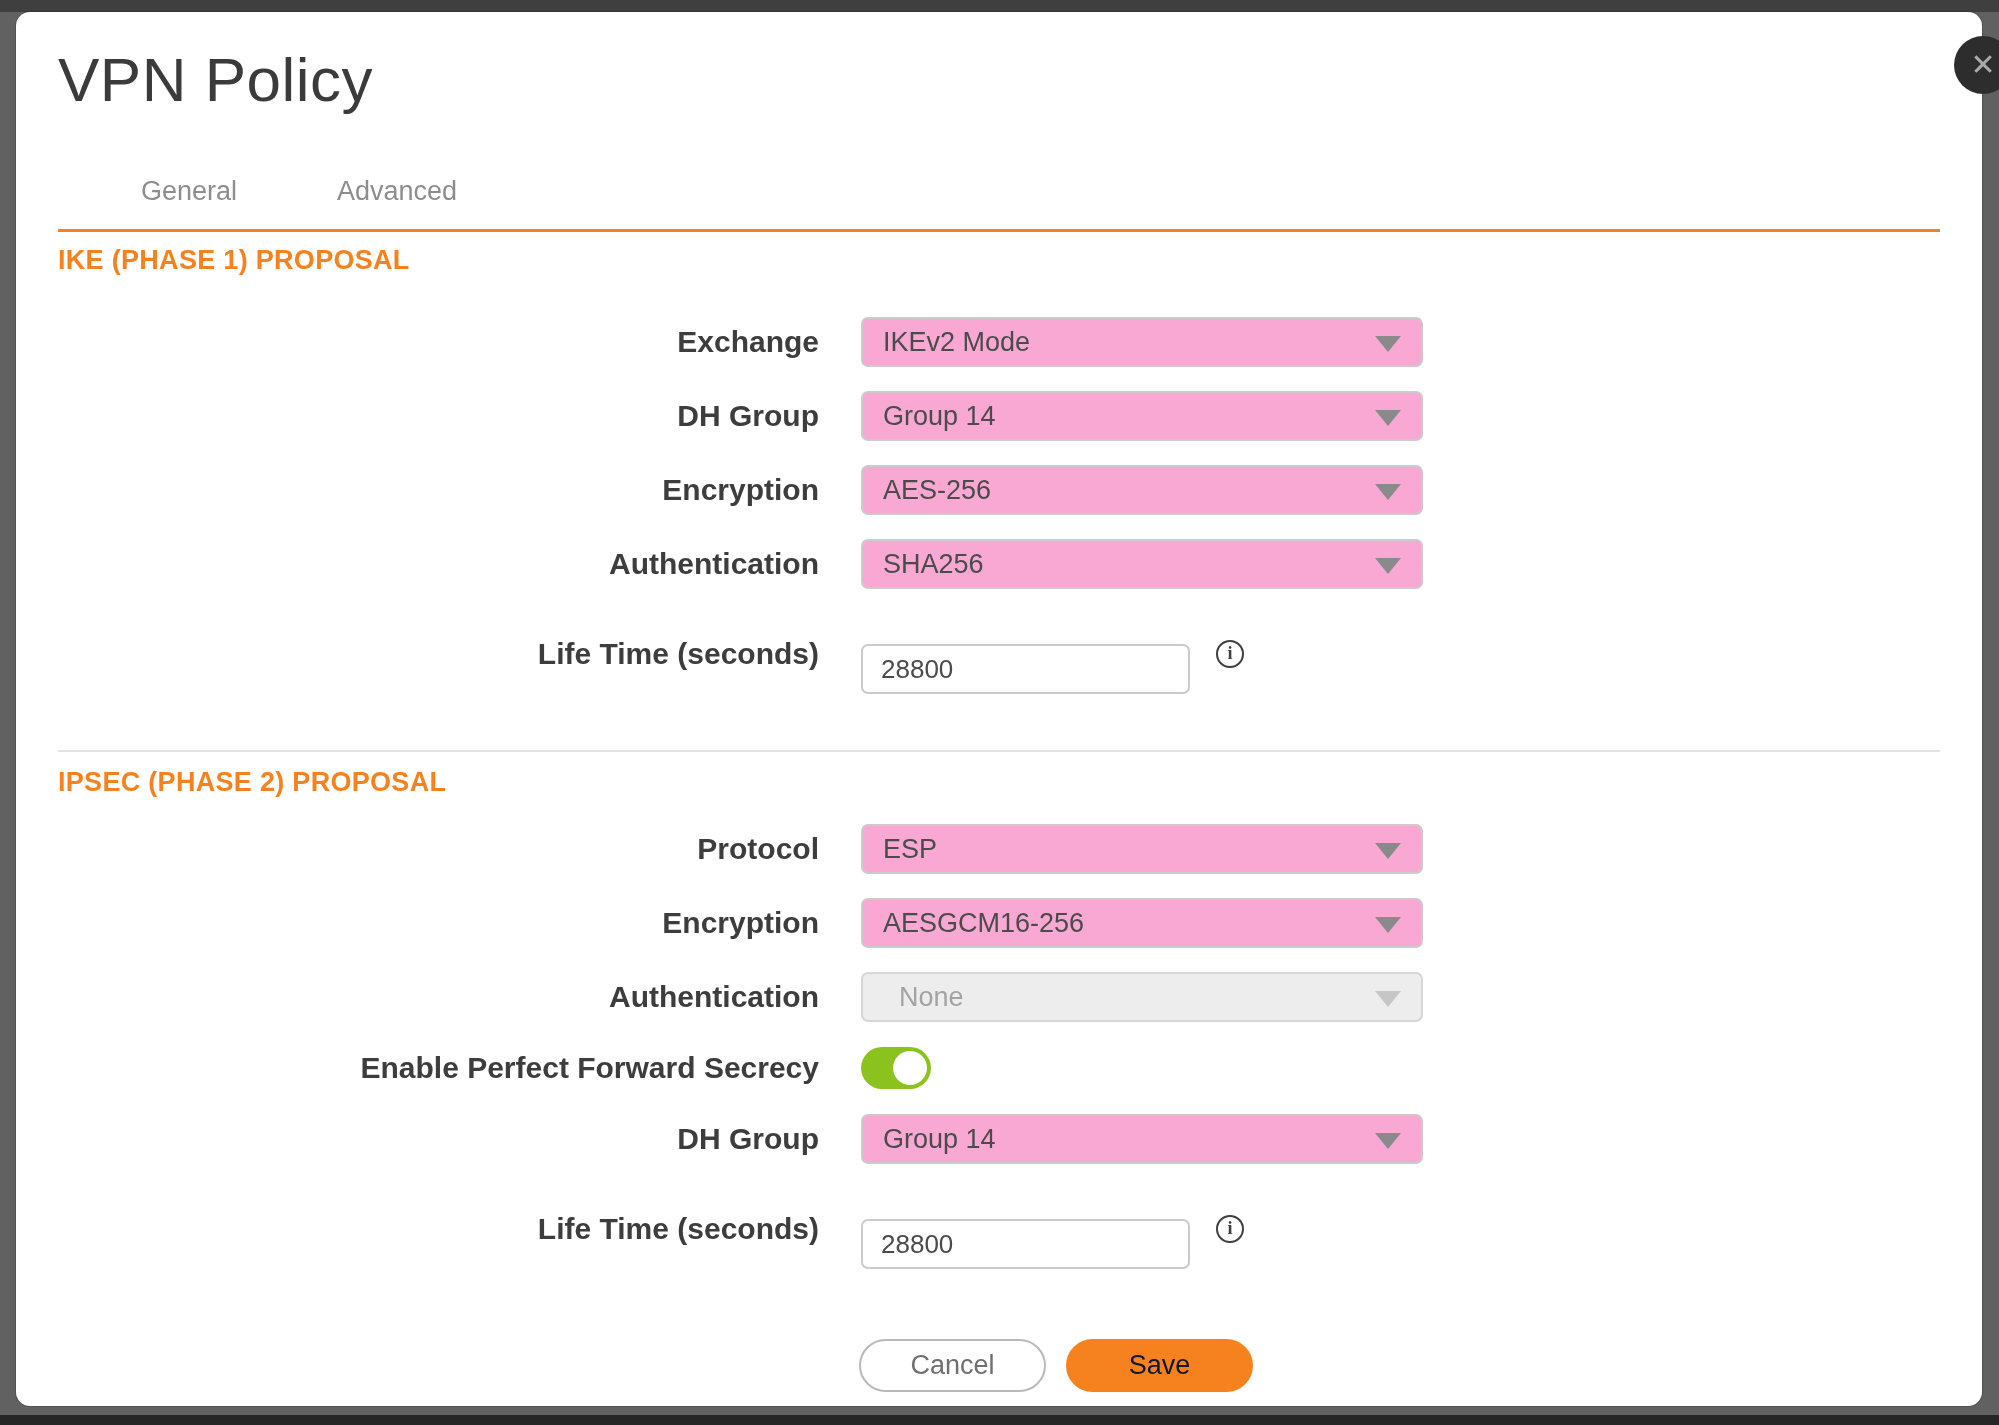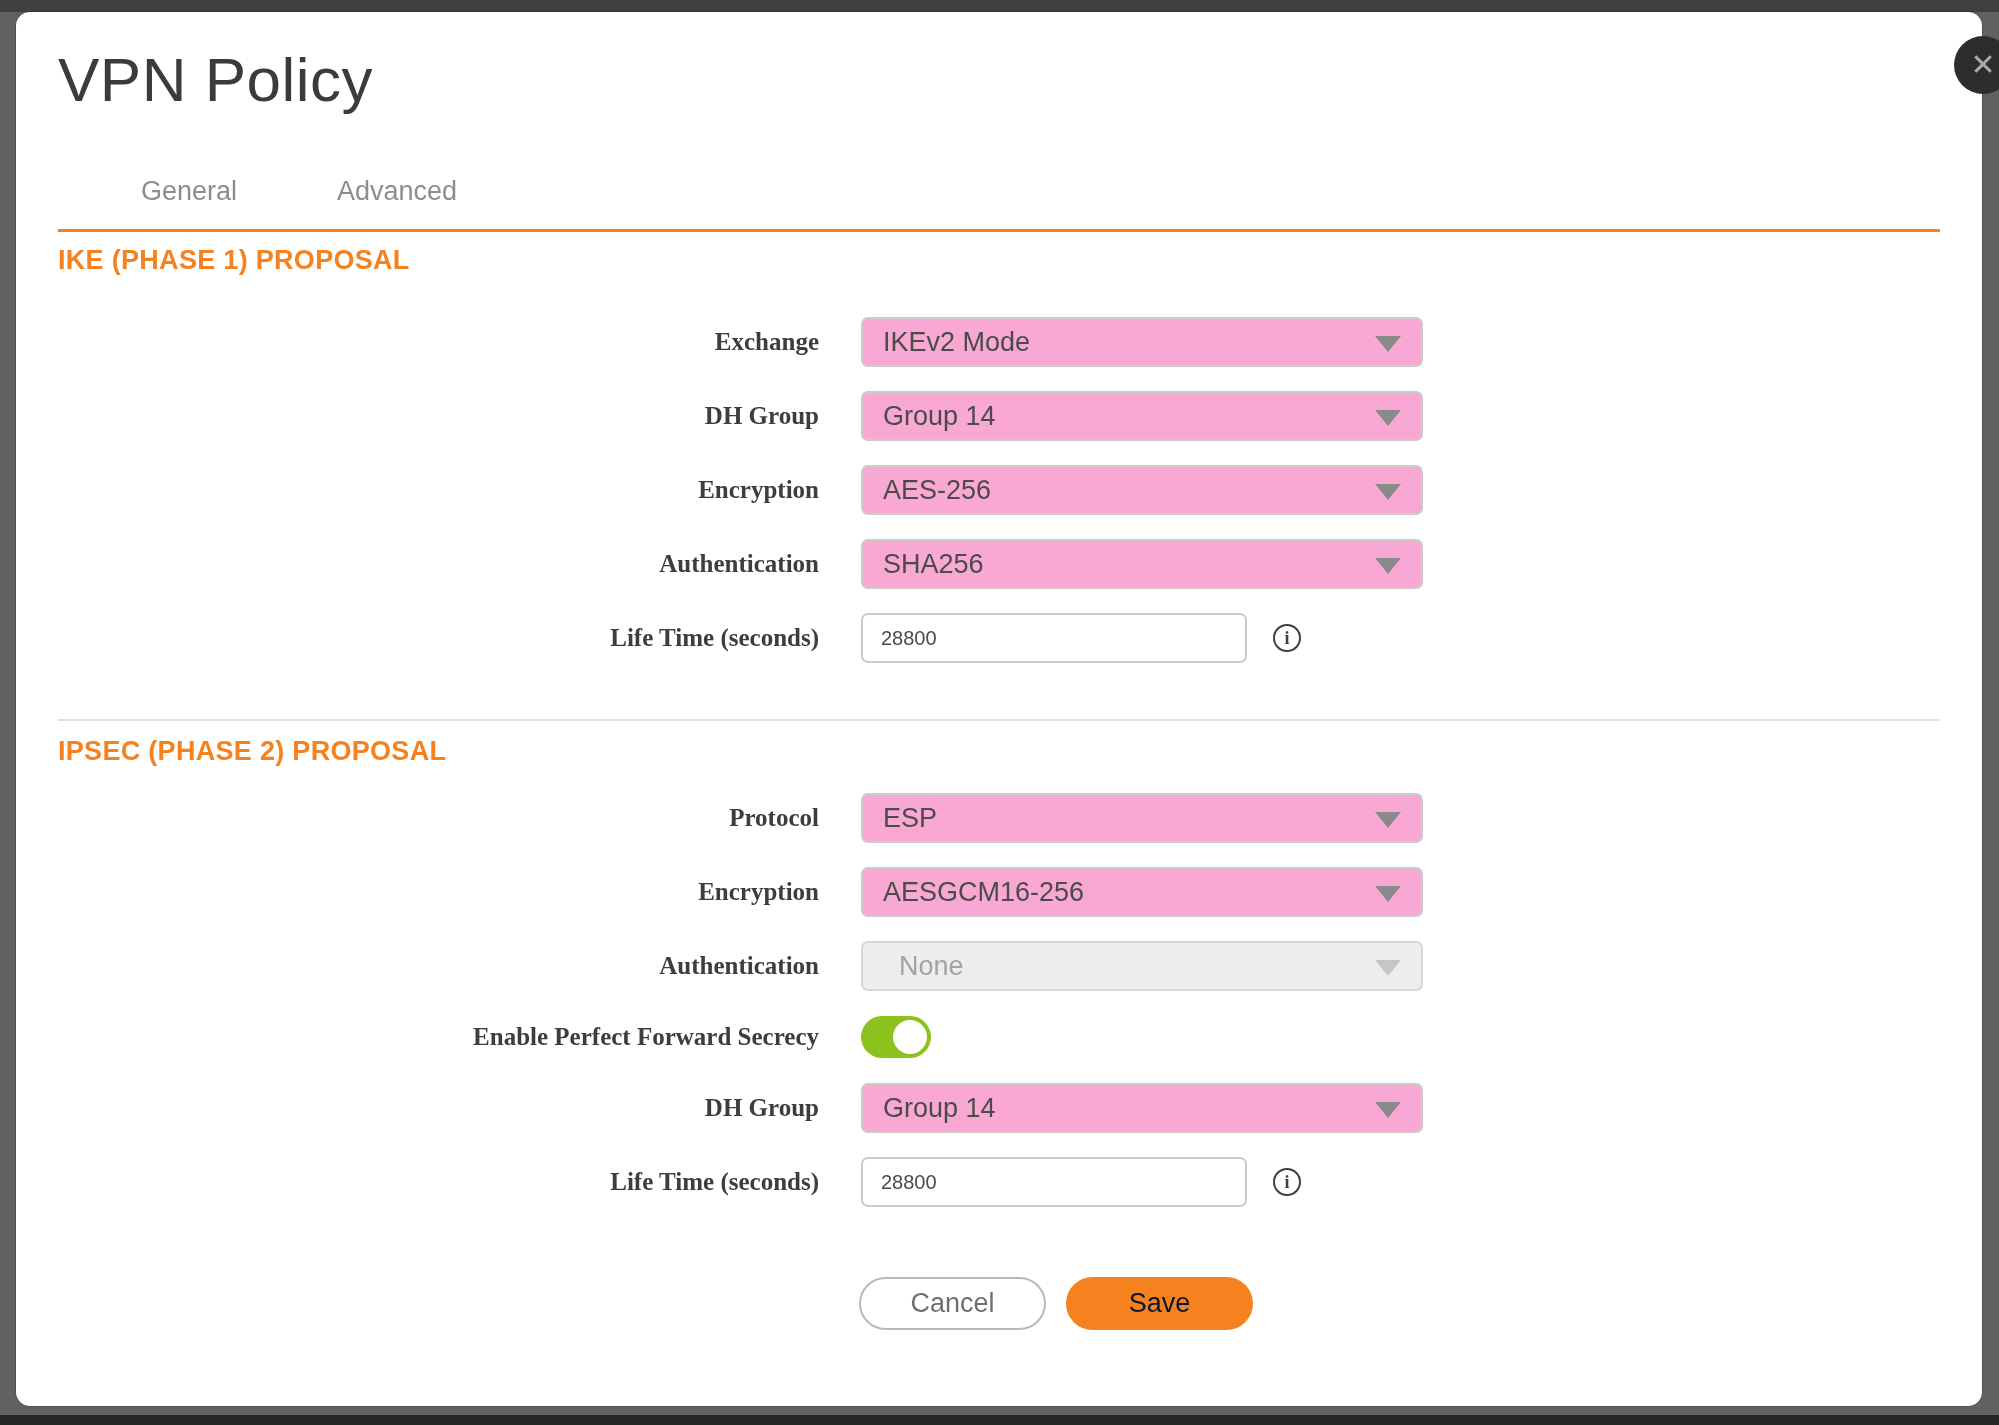--- a/index.html
+++ b/index.html
@@ -77,21 +77,21 @@
   .form-row {
     display:grid;
     grid-template-columns:761px 562px;
     column-gap:42px;
     align-items:center;
     margin-bottom:24px;
     min-height:50px;
   }
   .form-row .row-label {
     text-align:right;
-    font-size:25px; font-weight:700; color:#3d3d3d;font-family:Liberation Serif, serif;
+    font-size:30px; font-weight:700; color:#3d3d3d;
   }
   .control-cell { display:flex; align-items:center; }
 
   .select-box {
     position:relative;
     width:562px; height:50px;
     border:2px solid #cbcbcb; border-radius:7px;
     background:#f9a8d4;
     display:flex; align-items:center;
     padding:0 56px 0 20px;
@@ -104,25 +104,26 @@
     border-left:13px solid transparent;
     border-right:13px solid transparent;
     border-top:16px solid #8a8a8a;
   }
   .select-box.disabled {
     background:#ededed; border-color:#d6d6d6; color:#a3a3a3; cursor:default;padding-left:36px;
   }
   .select-box.disabled .caret { border-top-color:#c6c6c6; }
 
   .text-input {
-    width:386px; height:50px;
+    width:329px; height:50px;
     border:2px solid #cbcbcb; border-radius:7px;
     padding:0 18px;
-    font-size:20px; color:#4b4b4b;
-    font-family:"Liberation Sans", sans-serif;
+    font-size:26px; color:#4b4b4b;
+    font-family:"Liberation Sans", sans-serif;
+    margin-top:31px;
   }
 
   .info-icon {
     margin-left:26px;
     width:28px; height:28px; border-radius:50%;
     border:2px solid #3f3f3f;
     color:#3f3f3f;
     display:inline-flex; align-items:center; justify-content:center;
     font-size:18px; font-weight:700; font-family:"Liberation Serif", serif;
     cursor:pointer;

